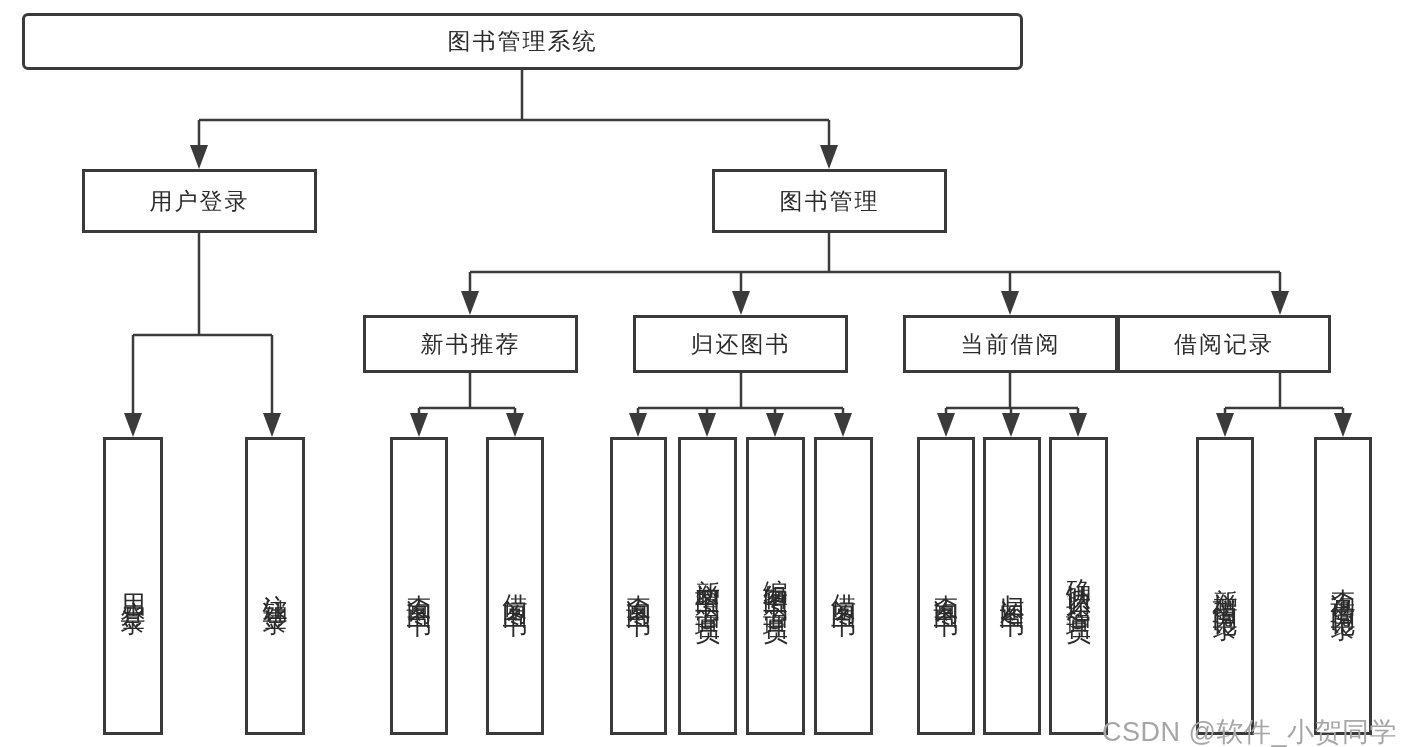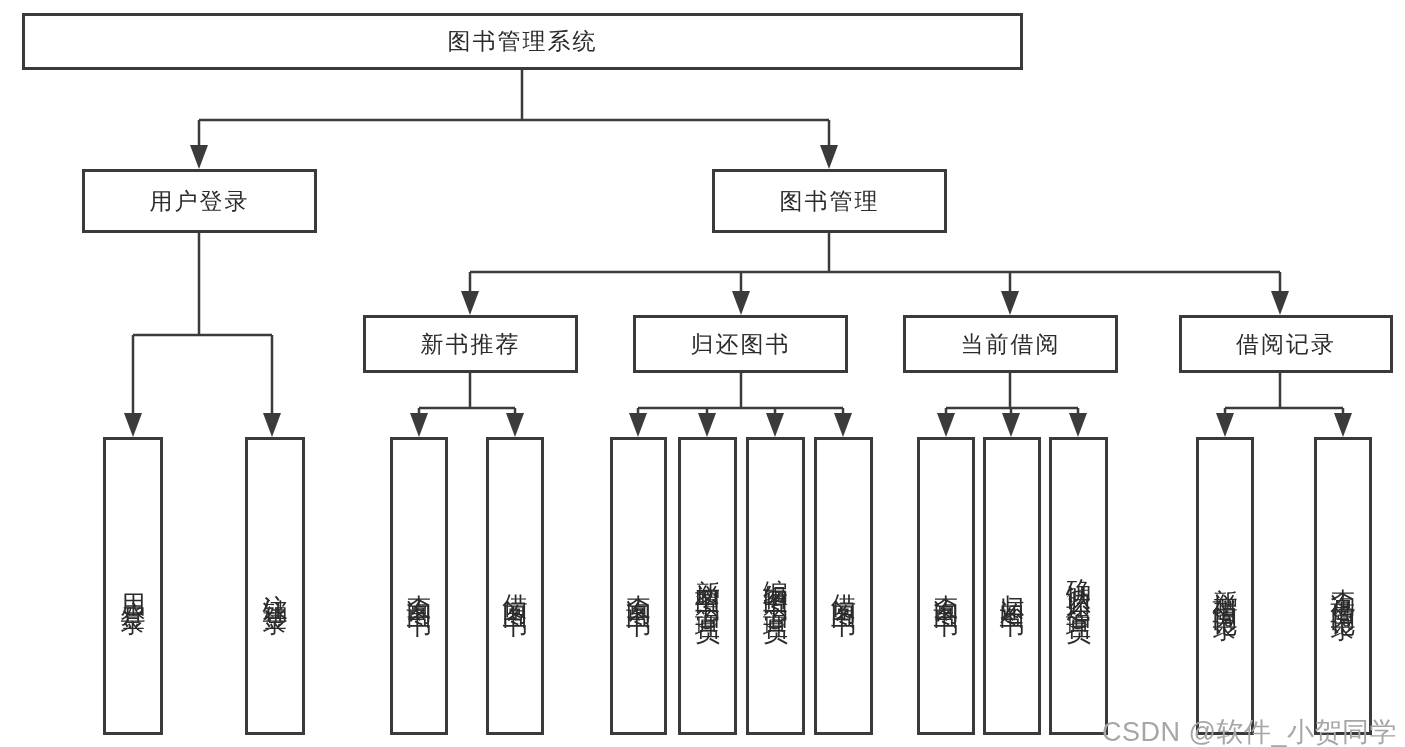--- a/index.html
+++ b/index.html
@@ -35,27 +35,27 @@
   }
   .vnode span {
     writing-mode: vertical-rl;
     text-orientation: mixed;
     font-size: 25px;
     letter-spacing: 6px;
     line-height: 1;
     white-space: nowrap;
   }
   
-  .n-root   { left: 22px;   top: 13px;  width: 1001px; height: 57px; }
+  .n-root   { left: 22px;   top: 13px;  width: 1001px; height: 57px; border-radius: 6px; }
   .n-login  { left: 82px;   top: 169px; width: 235px;  height: 64px; }
   .n-mgmt   { left: 712px;  top: 169px; width: 235px;  height: 64px; }
   .n-rec    { left: 363px;  top: 315px; width: 215px;  height: 58px; }
   .n-borrow { left: 633px;  top: 315px; width: 215px;  height: 58px; }
   .n-cur    { left: 903px;  top: 315px; width: 215px;  height: 58px; }
-  .n-hist   { left: 1179px; top: 315px; width: 214px;  height: 58px; }
+  .n-hist   { left: 1117px; top: 315px; width: 214px;  height: 58px; }
   .leaf { top: 437px; height: 298px; }
   .l1  { left: 103px;  width: 60px; }
   .l2  { left: 245px;  width: 60px; }
   .l3  { left: 390px;  width: 58px; }
   .l4  { left: 486px;  width: 58px; }
   .l5  { left: 610px;  width: 57px; }
   .l6  { left: 678px;  width: 59px; }
   .l7  { left: 746px;  width: 59px; }
   .l8  { left: 814px;  width: 59px; }
   .l9  { left: 917px;  width: 58px; }

